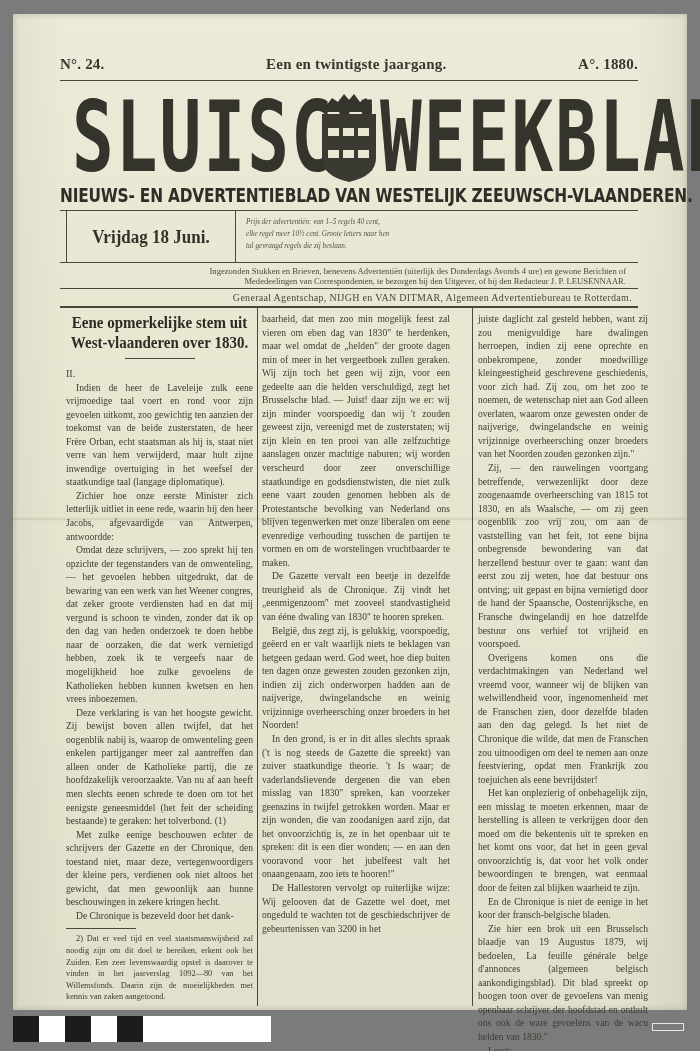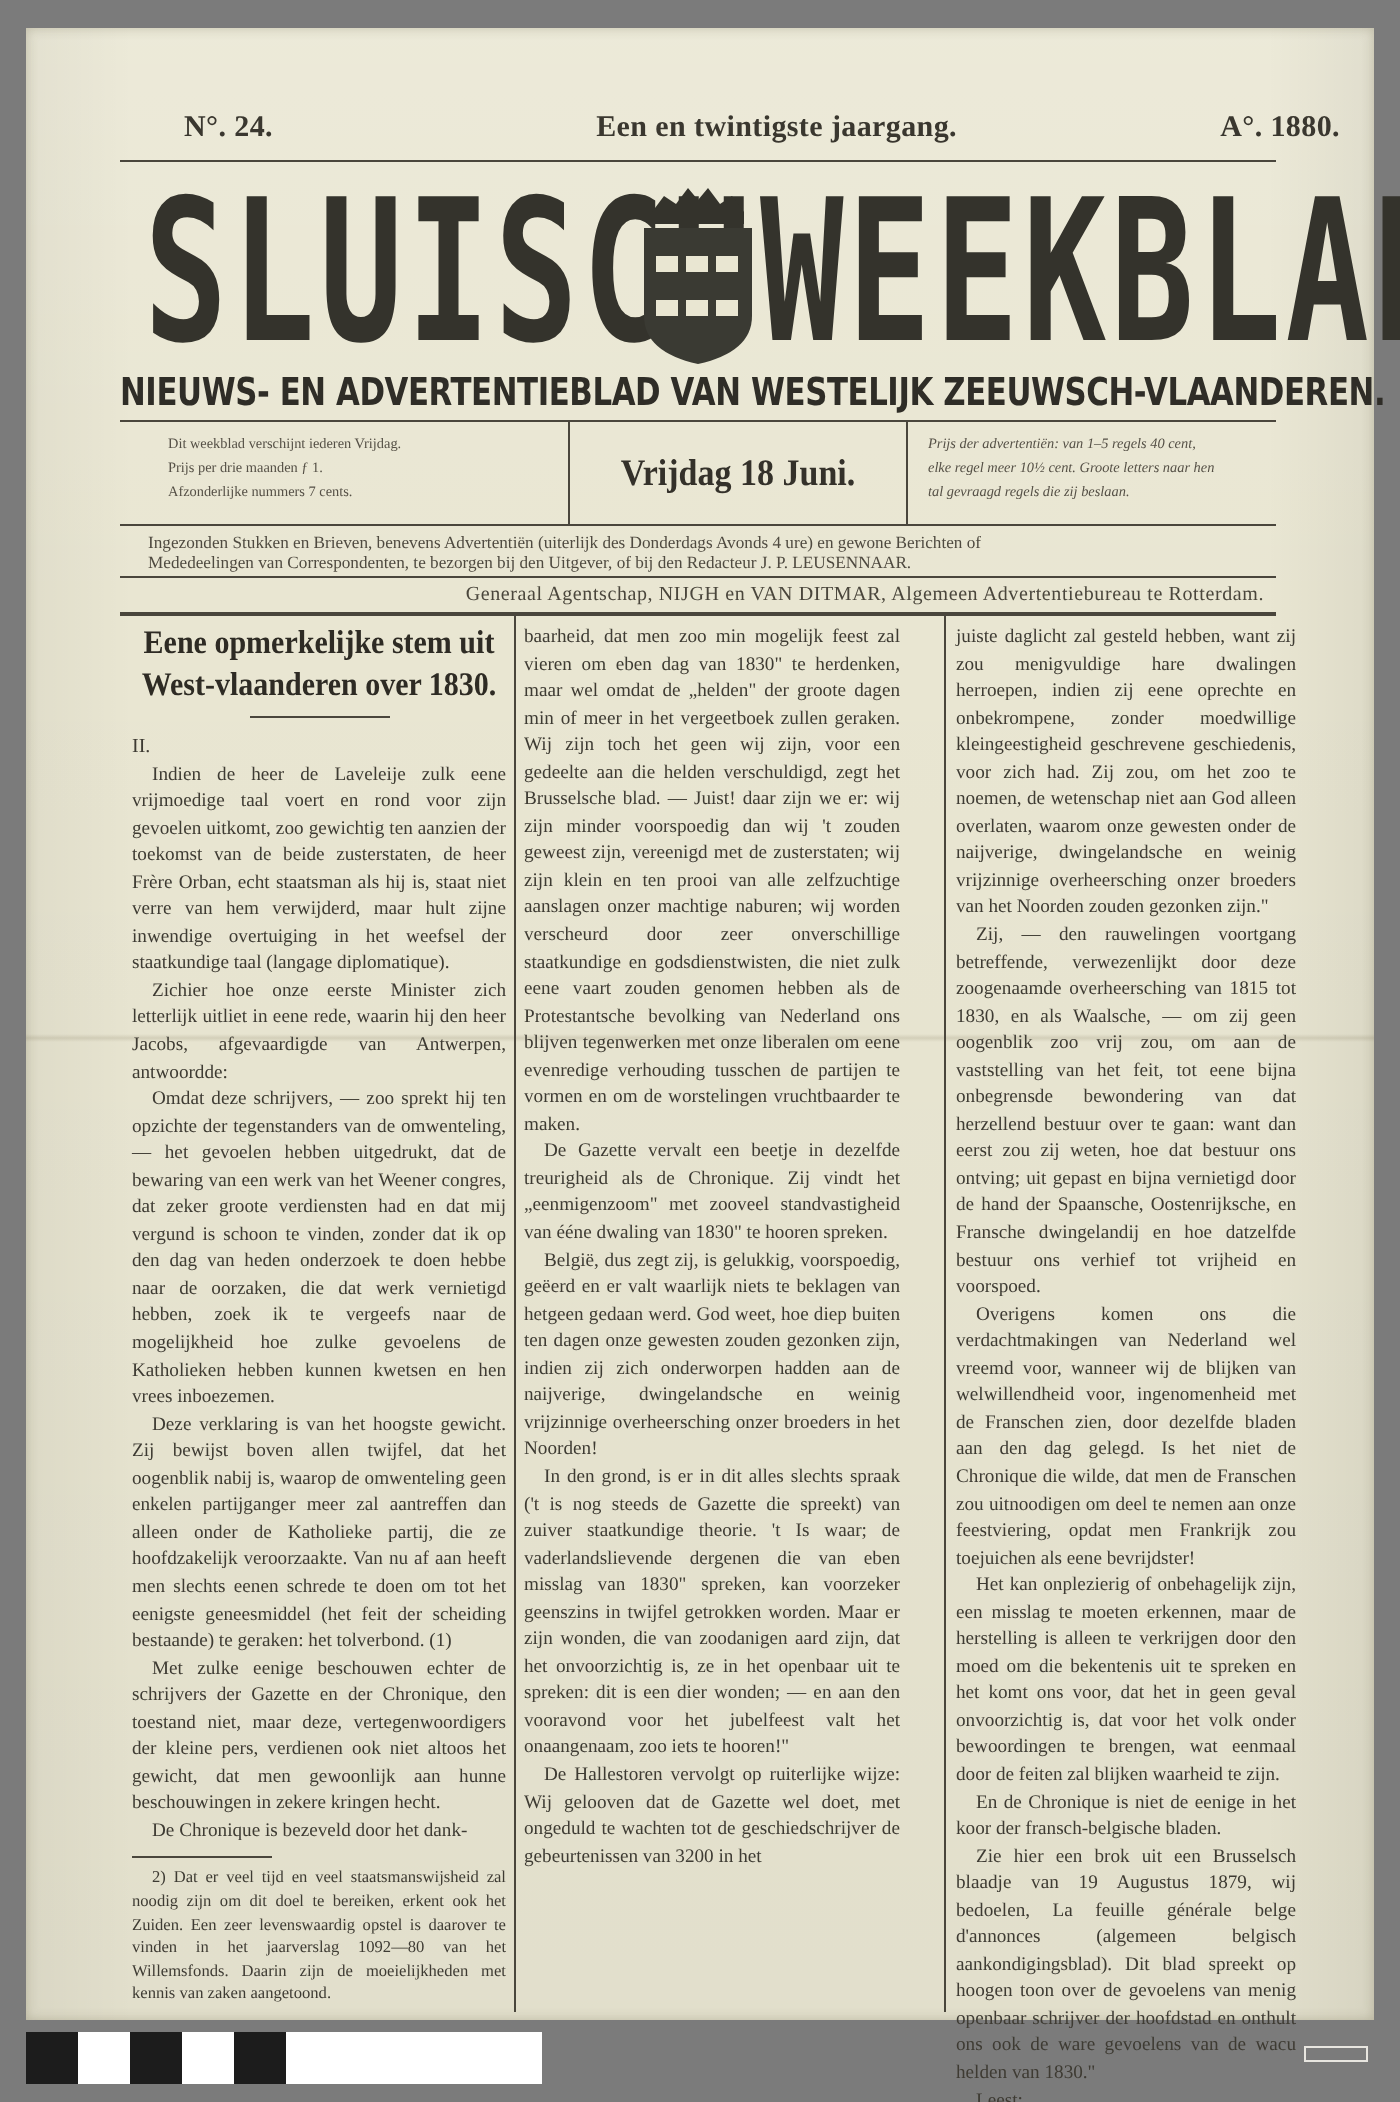--- a/index.html
+++ b/index.html
@@ -2,34 +2,34 @@
 <html><head>
 <meta charset="utf-8">
 <style>
   html,body{margin:0;padding:0;}
   body{width:700px;height:1051px;background:#7b7b7b;position:relative;overflow:hidden;font-family:"Liberation Serif","DejaVu Serif",serif;color:#2e2c26;}
   .paper{position:absolute;left:13px;top:14px;width:674px;height:996px;background:#e9e6d2;
     background-image:linear-gradient(90deg,rgba(0,0,0,0.04),rgba(0,0,0,0) 8%,rgba(0,0,0,0) 92%,rgba(0,0,0,0.05)),
     linear-gradient(180deg,rgba(255,255,255,0.15),rgba(0,0,0,0) 30%,rgba(0,0,0,0.03));
     box-shadow:inset 0 0 6px rgba(80,70,40,0.25);}
   .fold{position:absolute;left:0;top:503px;width:674px;height:4px;background:linear-gradient(180deg,rgba(120,110,80,0.0),rgba(120,110,80,0.18),rgba(120,110,80,0.0));}
-  .topline{position:absolute;left:60px;top:56px;width:578px;display:flex;justify-content:space-between;font-size:15px;font-weight:bold;color:#3a372f;letter-spacing:0.2px;margin-left:32px;}
+  .topline{position:absolute;left:60px;top:56px;width:578px;display:flex;justify-content:space-between;font-size:15px;font-weight:bold;color:#3a372f;letter-spacing:0.2px;}
   .topline span:nth-child(2){margin-left:30px;}
   .rule{position:absolute;left:60px;height:0;border-top:1.5px solid #4a463c;}
   .masthead{position:absolute;left:66px;top:90px;width:574px;height:96px;display:flex;align-items:center;}
   .mh-word{font-family:"DejaVu Sans Mono","Liberation Mono",monospace;font-weight:bold;font-size:68px;line-height:96px;color:#34332c;transform:scaleY(1.45) scaleX(1.02);transform-origin:left center;letter-spacing:2px;white-space:nowrap;}
   .mh-left{position:absolute;left:6px;top:0;}
   .mh-right{position:absolute;left:314px;top:0;}
   .crest{position:absolute;left:252px;top:2px;width:62px;height:92px;}
   .subtitle{position:absolute;left:60px;top:187px;width:580px;text-align:center;font-family:"DejaVu Sans","Liberation Sans",sans-serif;font-weight:bold;font-size:15.4px;color:#2f2d27;transform:scaleY(1.25);letter-spacing:-0.2px;white-space:nowrap;}
   .infobox{position:absolute;left:66px;top:213px;width:566px;height:47px;display:flex;}
   .info-left{width:200px;font-size:7.2px;line-height:12px;padding:3px 0 0 18px;color:#555046;}
   .info-mid{width:168px;border-left:1.5px solid #4a463c;border-right:1.5px solid #4a463c;display:flex;align-items:center;justify-content:center;font-weight:bold;font-size:17px;color:#34312a;transform:scaleY(1.1);}
   .info-right{flex:1;font-size:7.2px;line-height:12px;padding:3px 0 0 10px;color:#555046;font-style:italic;}
-  .notice{position:absolute;left:74px;top:266px;width:566px;text-align:left;font-size:8.6px;line-height:10px;color:#4f4a40;}
+  .notice{position:absolute;left:60px;top:266px;width:566px;text-align:right;font-size:8.6px;line-height:10px;color:#4f4a40;}
   .agency{position:absolute;left:66px;top:292px;width:566px;text-align:right;font-size:10px;color:#4a463c;letter-spacing:0.3px;}
   .col{position:absolute;top:312px;font-size:9.6px;line-height:13.55px;text-align:justify;color:#3e3b33;}
   .col1{left:66px;width:187px;}
   .col2{left:262px;width:188px;}
   .col3{left:478px;width:170px;}
   .vrule{position:absolute;top:306px;width:0;border-left:1.3px solid #4a463c;}
   .col p{margin:0;text-indent:10px;}
   .col p.noind{text-indent:0;}
   .art-title{font-weight:bold;font-size:15px;line-height:19px;text-align:center;color:#2e2b24;transform:scaleY(1.1);margin:2px 0 6px;}
   .art-rule{width:70px;border-top:1.5px solid #4a463c;margin:0 auto 8px;}
@@ -66,25 +66,20 @@
     <rect x="25" y="58" width="11" height="8" fill="#e9e6d2"></rect>
     <rect x="40" y="58" width="11" height="8" fill="#e9e6d2"></rect>
   </svg>
   <div class="mh-word mh-right">WEEKBLAD.</div>
 </div>
 
 <div class="subtitle">NIEUWS- EN ADVERTENTIEBLAD VAN WESTELIJK ZEEUWSCH-VLAANDEREN.</div>
 <div class="rule" style="top:210px;width:578px;"></div>
 
 <div class="infobox">
-  <div class="info-left">
-    <div>Dit weekblad verschijnt iederen Vrijdag.</div>
-    <div>Prijs per drie maanden ƒ 1.</div>
-    <div>Afzonderlijke nummers 7 cents.</div>
-  </div>
   <div class="info-mid">Vrijdag 18 Juni.</div>
   <div class="info-right">
     <div>Prijs der advertentiën: van 1–5 regels 40 cent,</div>
     <div>elke regel meer 10½ cent. Groote letters naar hen</div>
     <div>tal gevraagd regels die zij beslaan.</div>
   </div>
 </div>
 <div class="rule" style="top:262px;width:578px;"></div>
 
 <div class="notice">

